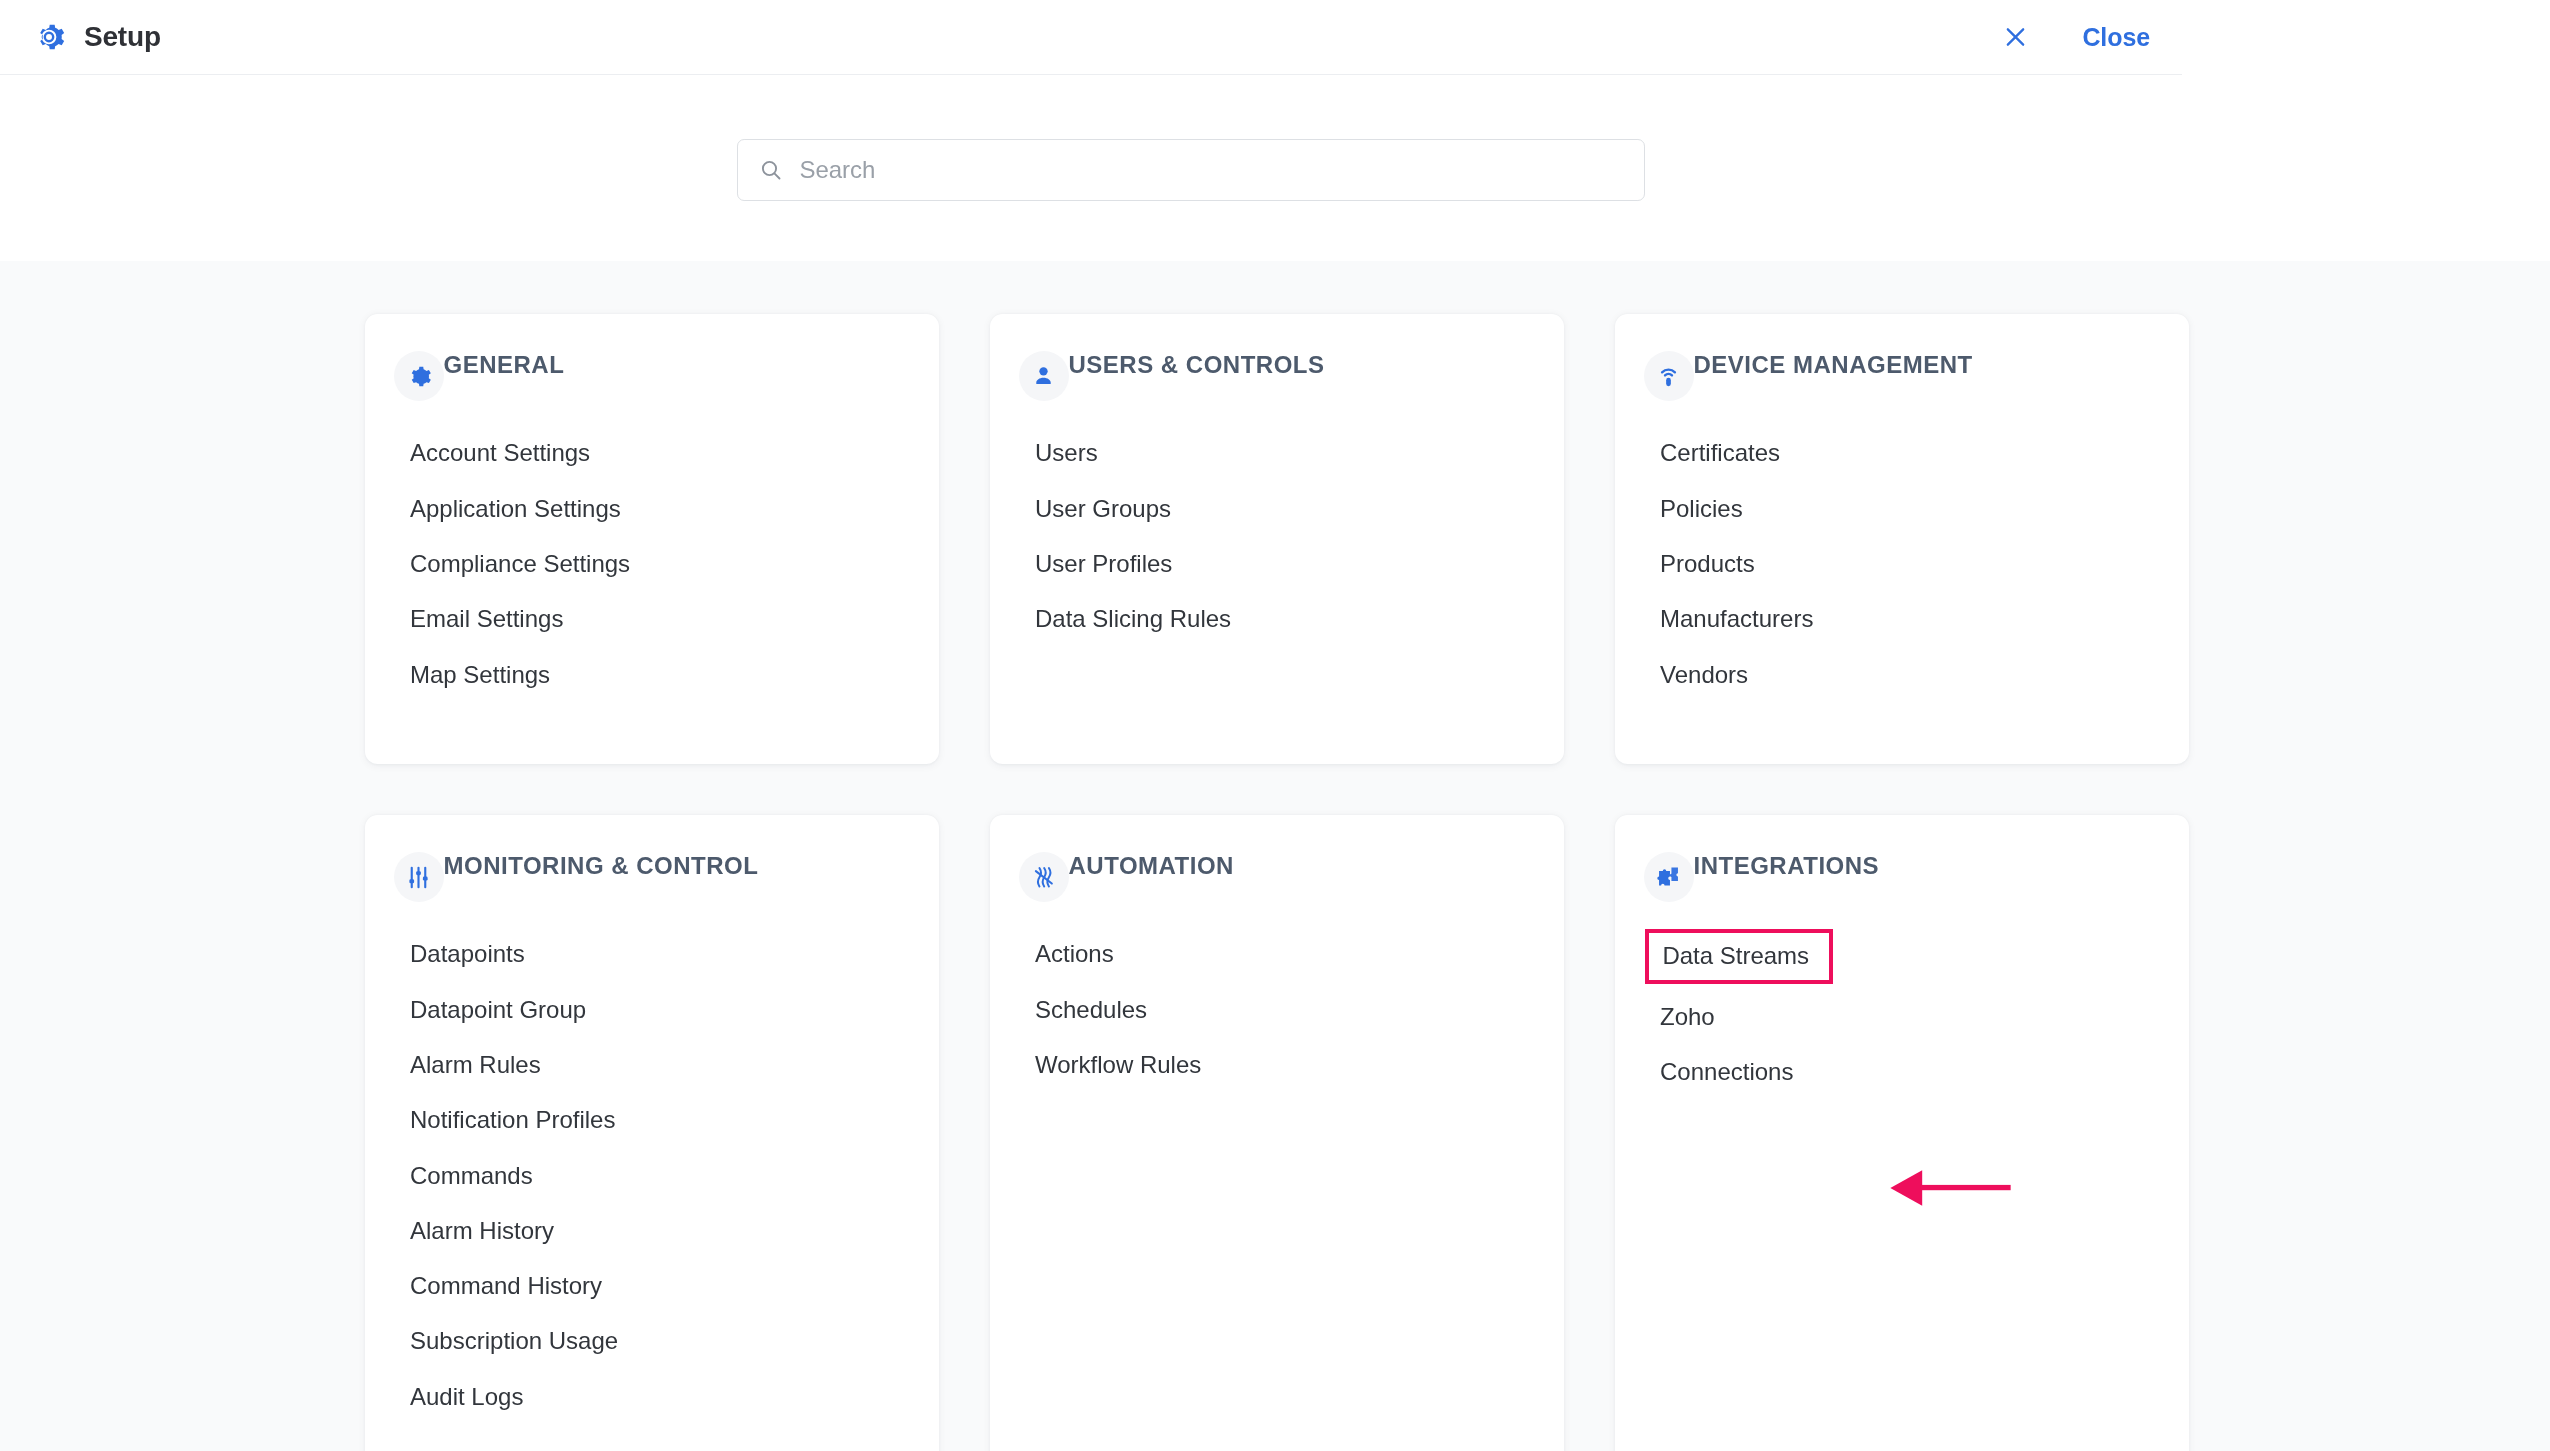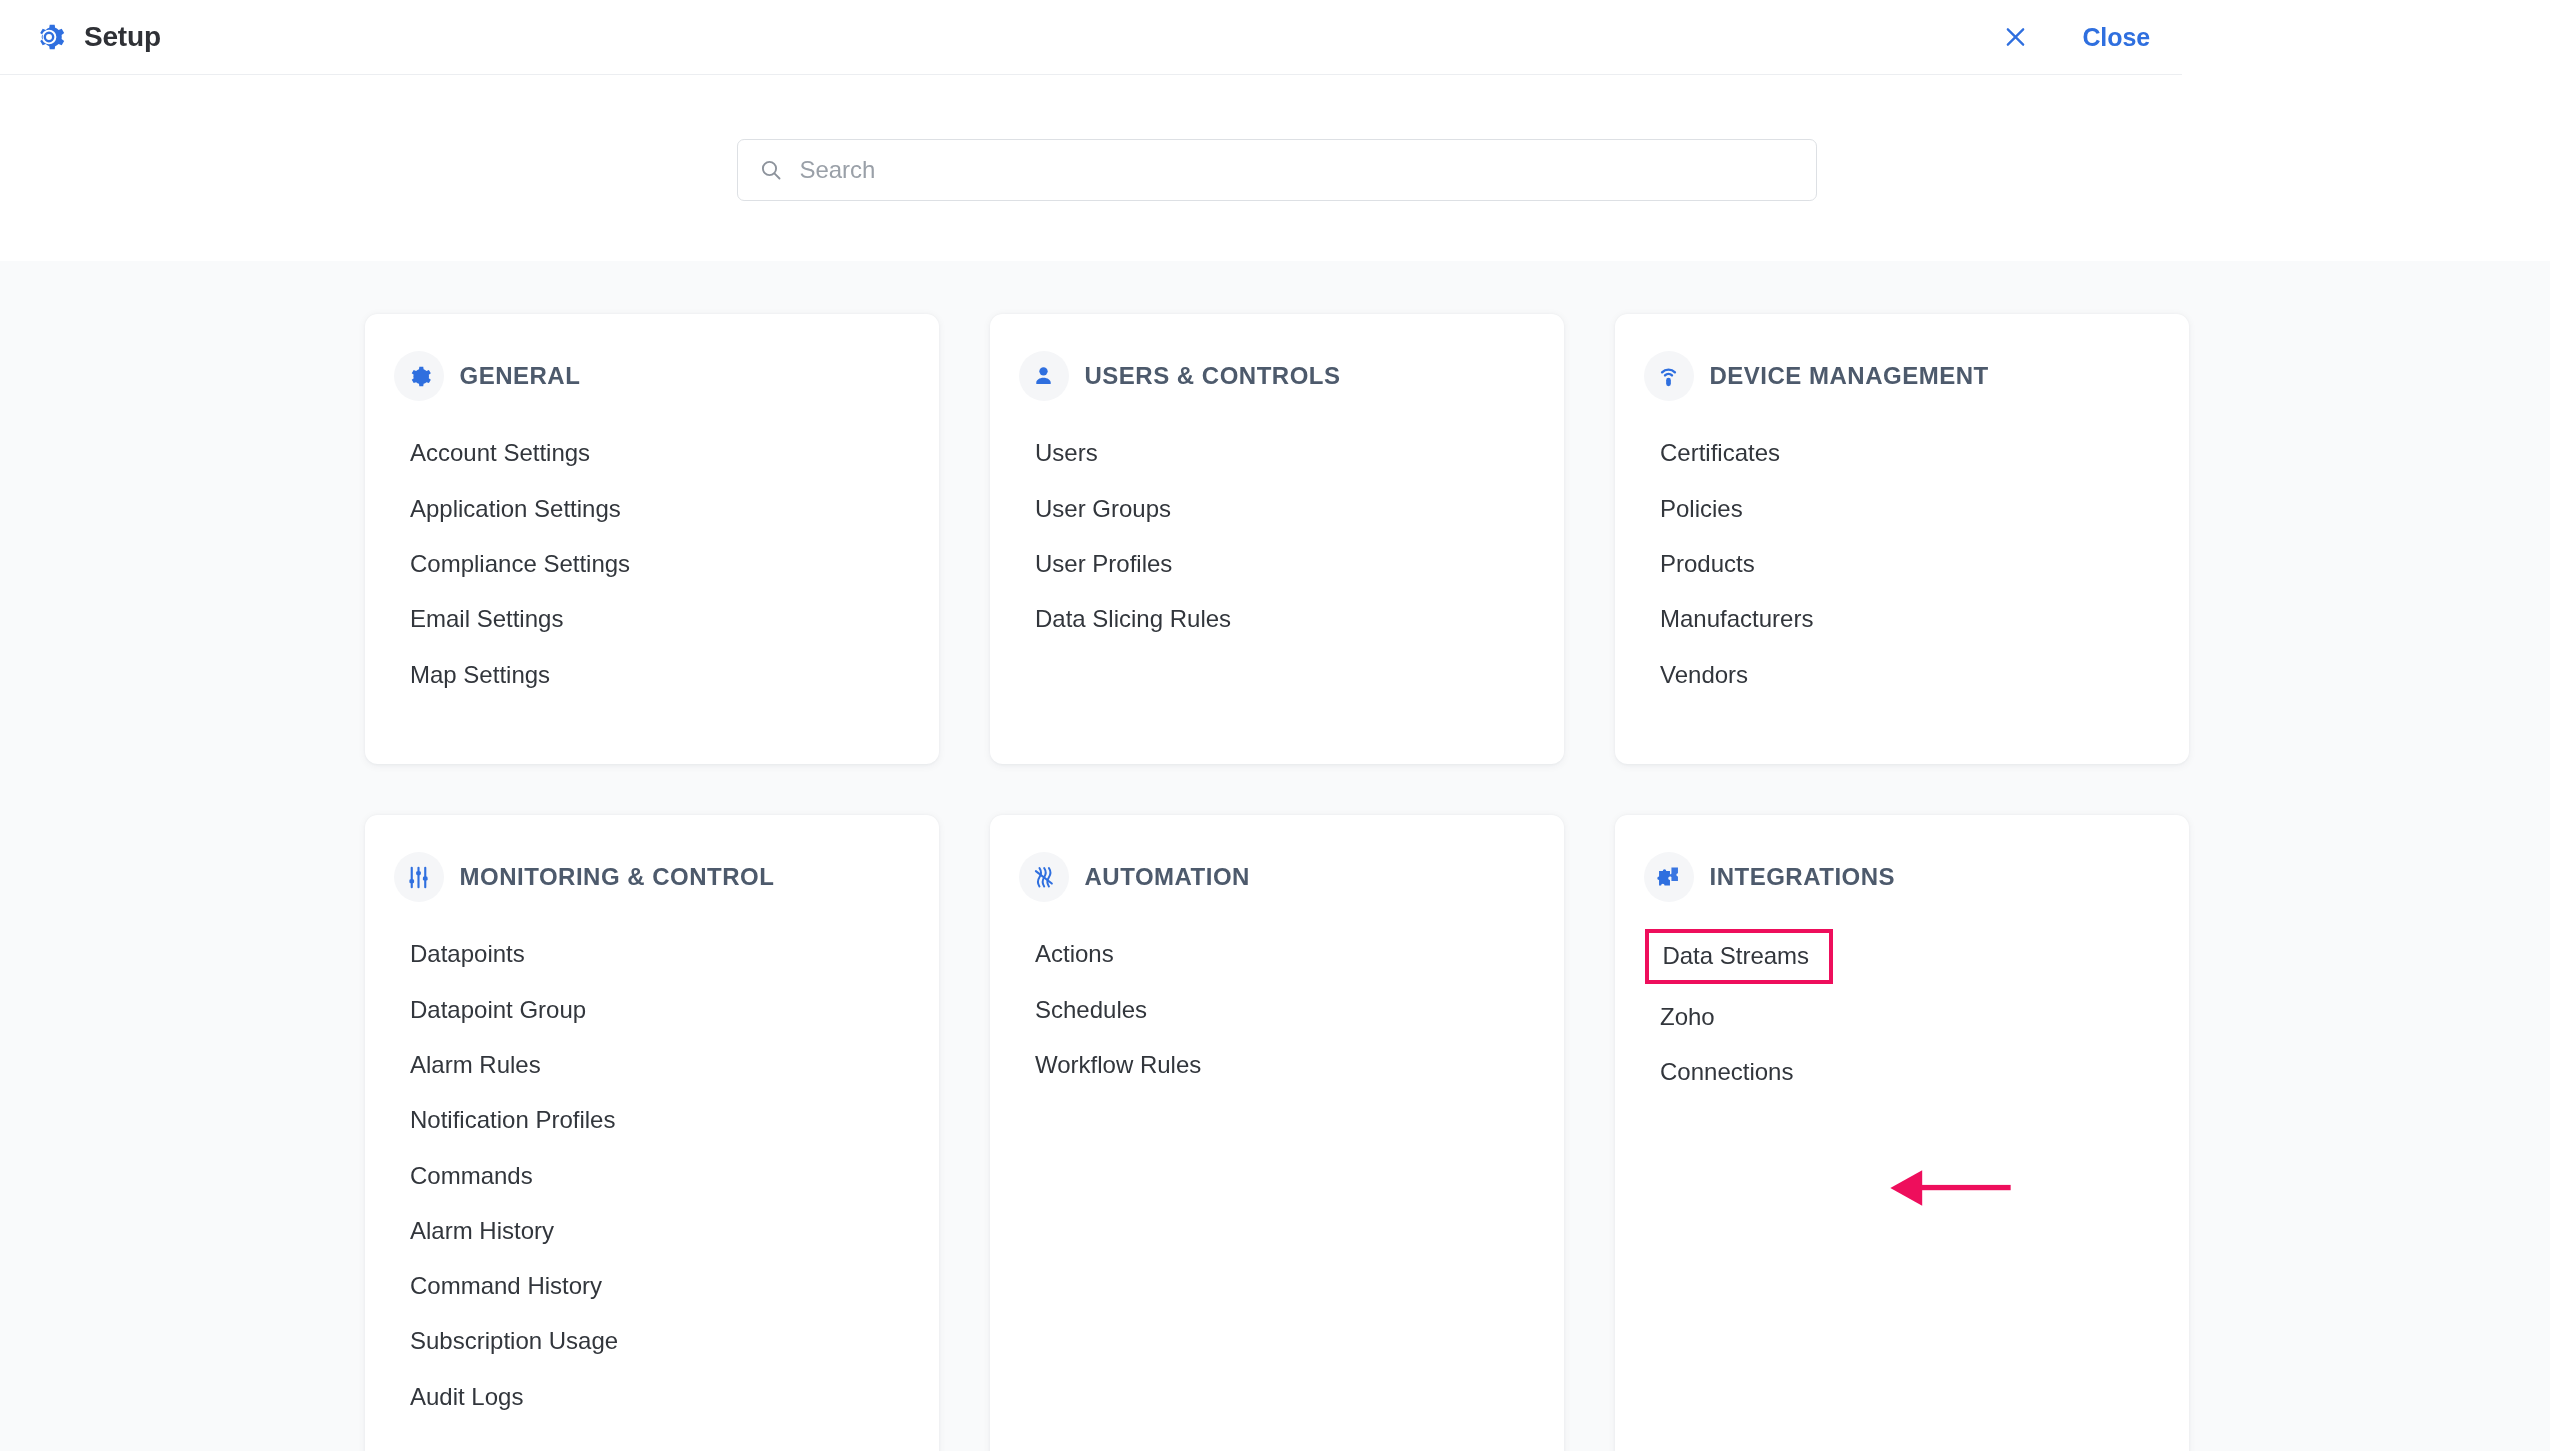--- a/index.html
+++ b/index.html
@@ -62,21 +62,21 @@
     position: absolute;
     top: 75px; left: 0;
     width: 2550px;
     height: 186px;
     background: #ffffff;
   }
   .search-wrap {
     position: absolute;
     left: 737px;
     top: 64px;
-    width: 1080px;
+    width: 908px;
     height: 62px;
     border: 0.9px solid #dde0e4;
     border-radius: 7.1px;
     background: #ffffff;
     display: flex;
     align-items: center;
     padding: 0 21.4px;
     gap: 16px;
   }
   .search-icon { width: 24px; height: 24px; flex: 0 0 auto; display: block; }
@@ -112,22 +112,21 @@
   .card {
     background: #ffffff;
     border-radius: 12.5px;
     box-shadow: 0 1.8px 9px rgba(25,35,60,0.055), 0 0.9px 2.7px rgba(25,35,60,0.04);
     padding: 37px 0 36px 0;
     min-height: 450px;
   }
   .card.tall { min-height: 659px; }
   .card-head {
     display: flex;
-    align-items: center;
-    gap: 16px;
+    gap: 0;
     padding: 0 39px 0 28.5px;
     margin-bottom: 27px;
   }
   .icon-bubble {
     width: 50px; height: 50px;
     border-radius: 50%;
     background: #f5f6f8;
     display: flex;
     align-items: center;
     justify-content: center;

